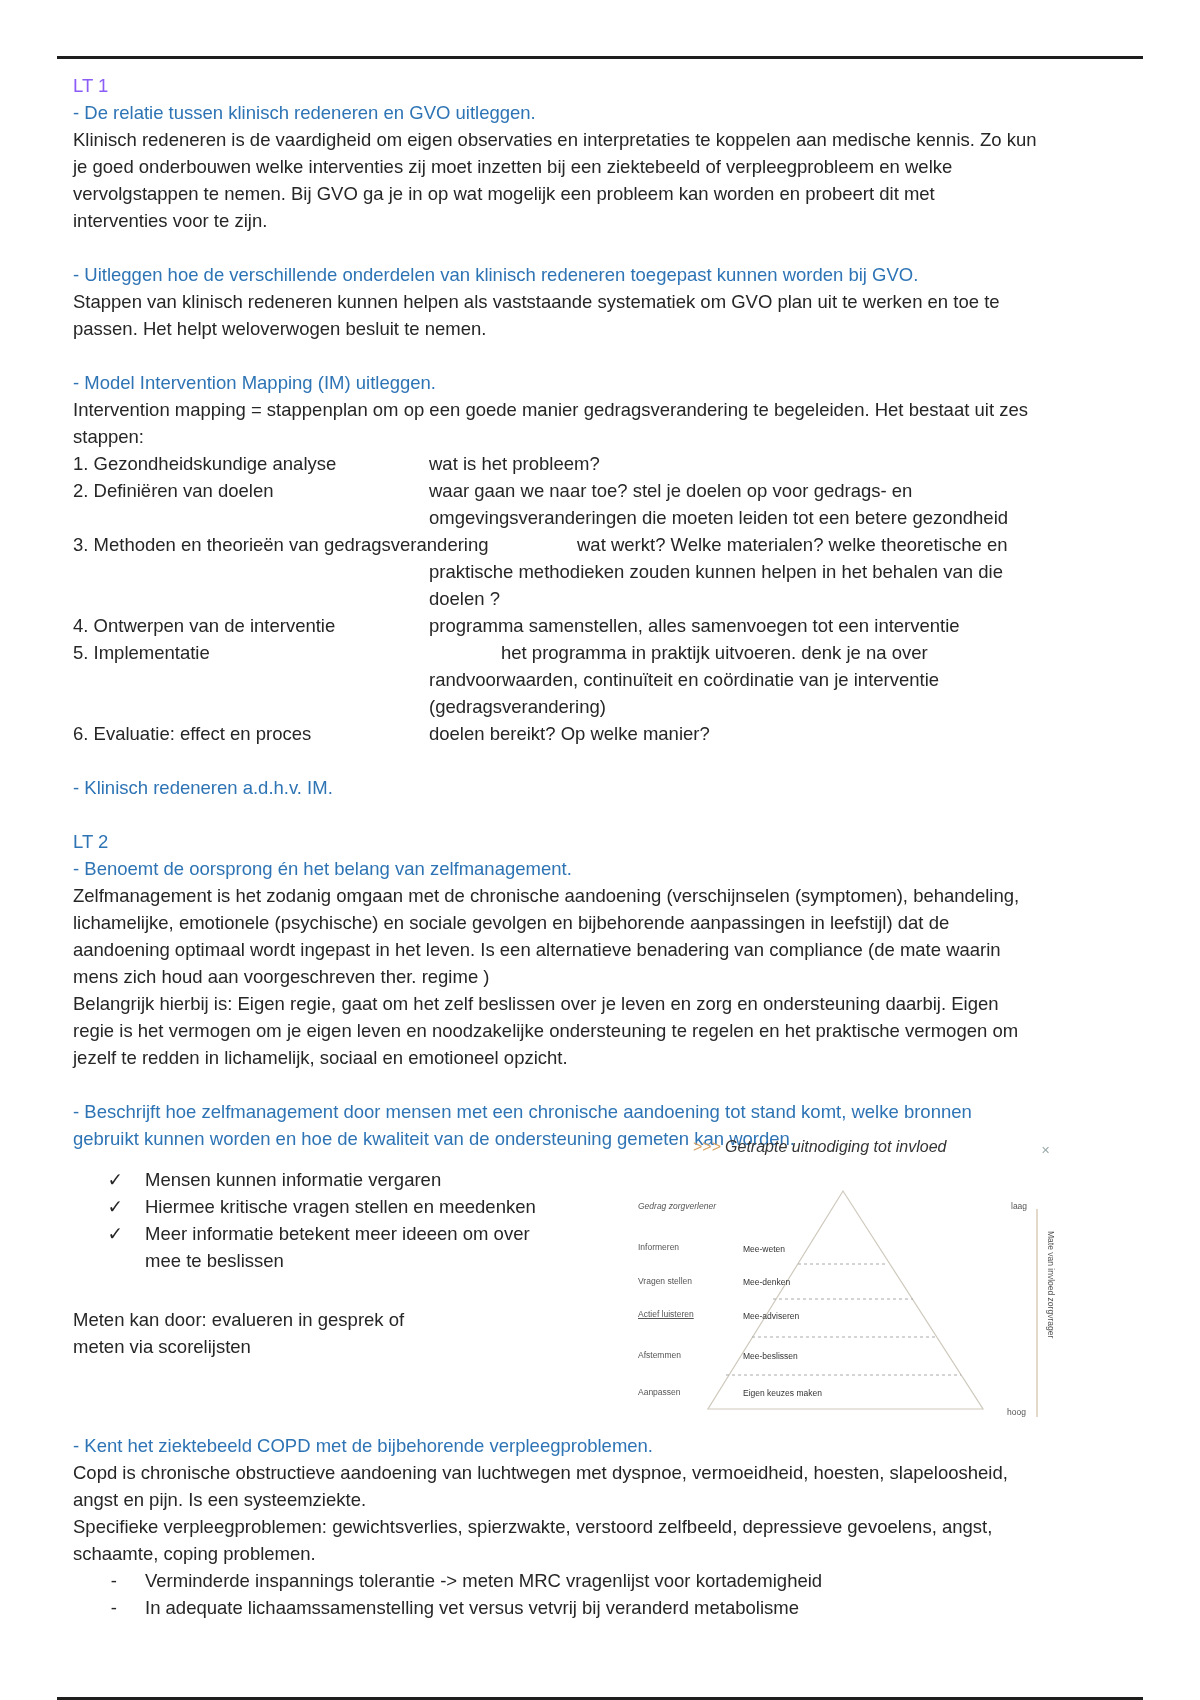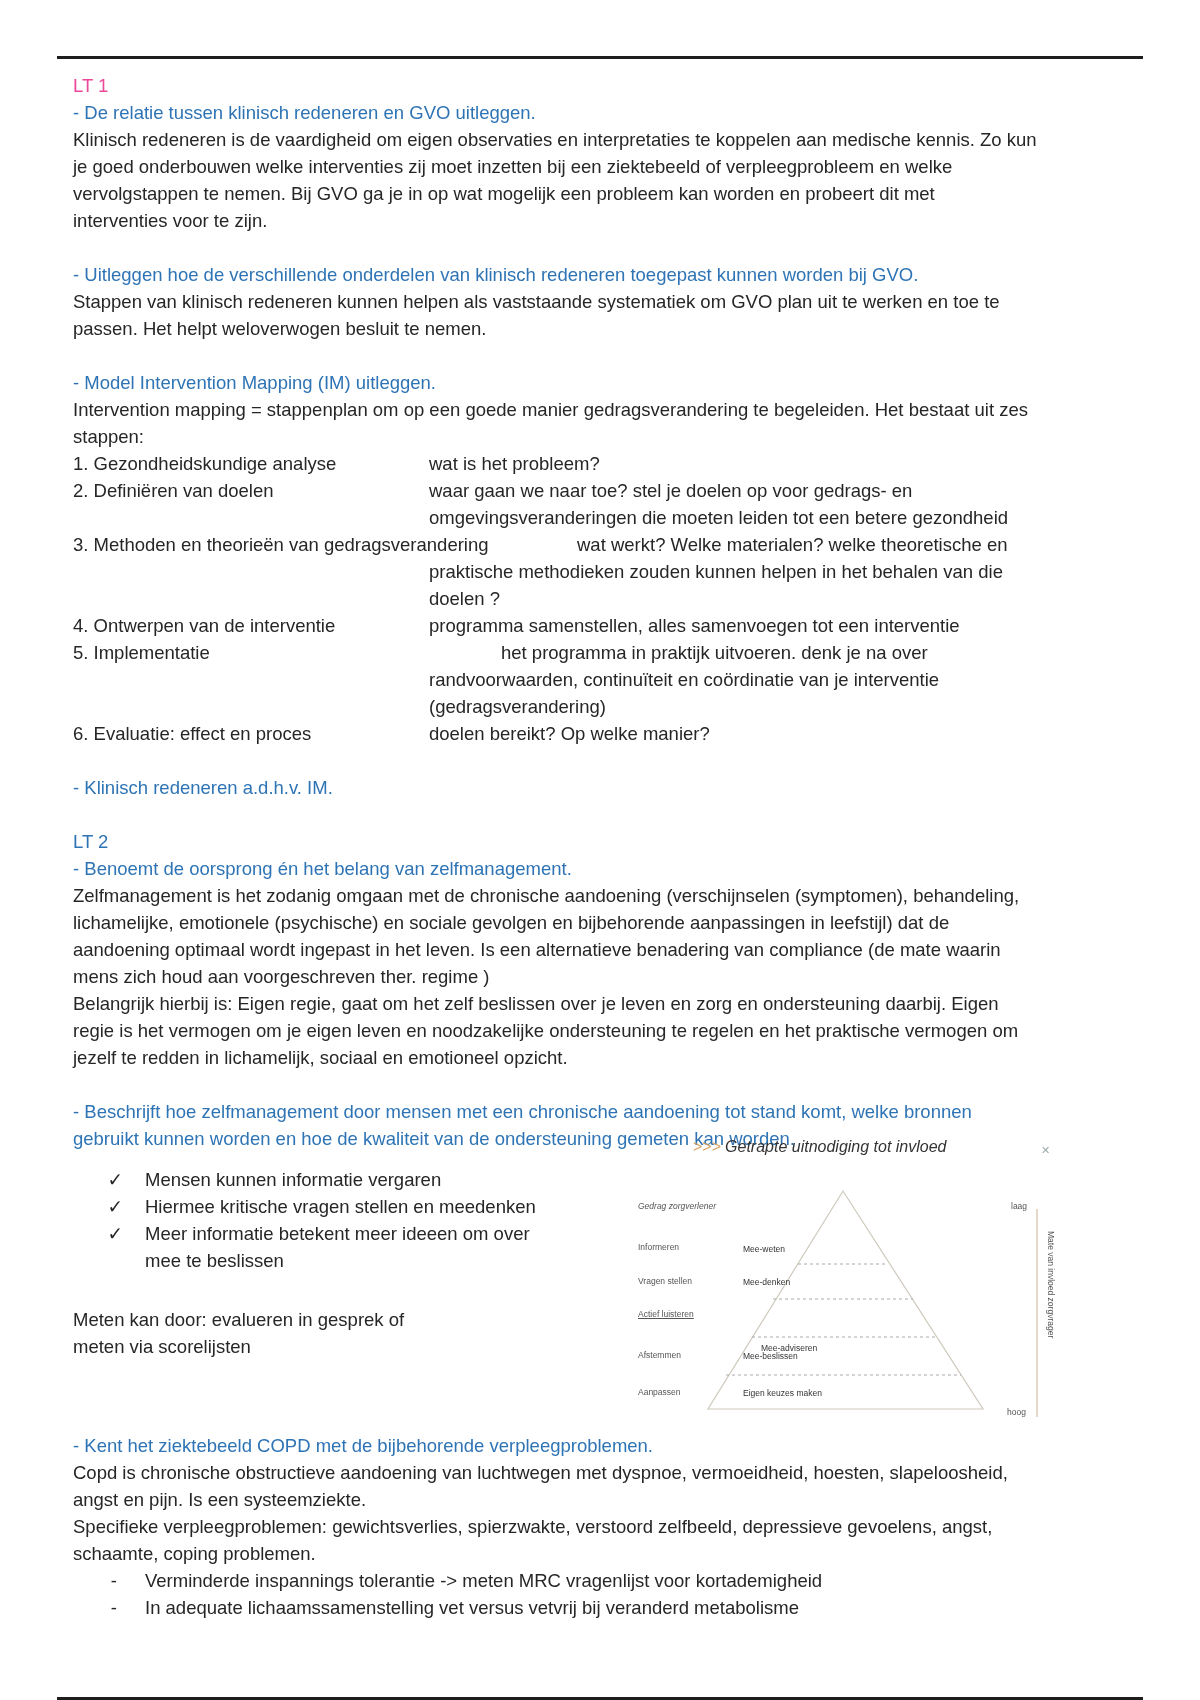--- a/index.html
+++ b/index.html
@@ -9,21 +9,21 @@
       font-family: "Liberation Sans", sans-serif;
       color: #262626;
       font-size: 18.5px;
       line-height: 27px;
       overflow: hidden;
     }
     .rule { position: absolute; left: 57px; width: 1086px; height: 3px; background: #1e1e1e; }
     .rule.top { top: 56px; }
     .rule.bottom { top: 1697px; }
     .page { position: absolute; left: 73px; top: 72px; width: 1060px; }
-    .lt { color: #ec4899; }
+    .lt { color: #8b5cf6; }
     .lt.blue { color: #2e74b5; }
     .h { color: #2e74b5; }
     .p { }
     .gap { height: 27px; }
     .steps { position: relative; }
     .step { display: flex; }
     .step .k { width: 356px; flex: none; }
     .step .v { flex: 1; }
 
     .split { position: relative; height: 280px; }
@@ -183,21 +183,21 @@
 
         <div class="lbl" style="left:25px;top:62px;font-style:italic;">Gedrag zorgverlener</div>
         <div class="lbl" style="left:25px;top:103px;">Informeren</div>
         <div class="lbl" style="left:25px;top:137px;">Vragen stellen</div>
         <div class="lbl" style="left:25px;top:170px;text-decoration:underline;">Actief luisteren</div>
         <div class="lbl" style="left:25px;top:211px;">Afstemmen</div>
         <div class="lbl" style="left:25px;top:248px;">Aanpassen</div>
 
         <div class="mid" style="left:130px;top:105px;">Mee-weten</div>
         <div class="mid" style="left:130px;top:138px;">Mee-denken</div>
-        <div class="mid" style="left:148px;top:172px;margin-top:32px;">Mee-adviseren</div>
+        <div class="mid" style="left:130px;top:172px;">Mee-adviseren</div>
         <div class="mid" style="left:130px;top:212px;">Mee-beslissen</div>
         <div class="mid" style="left:130px;top:249px;">Eigen keuzes maken</div>
 
         <div class="lbl" style="left:398px;top:62px;">laag</div>
         <div class="lbl" style="left:394px;top:268px;">hoog</div>
         <div class="axis-label" style="left:443px;top:92px;">Mate van invloed zorgvrager</div>
       </div>
     </div>
   </div>
 

